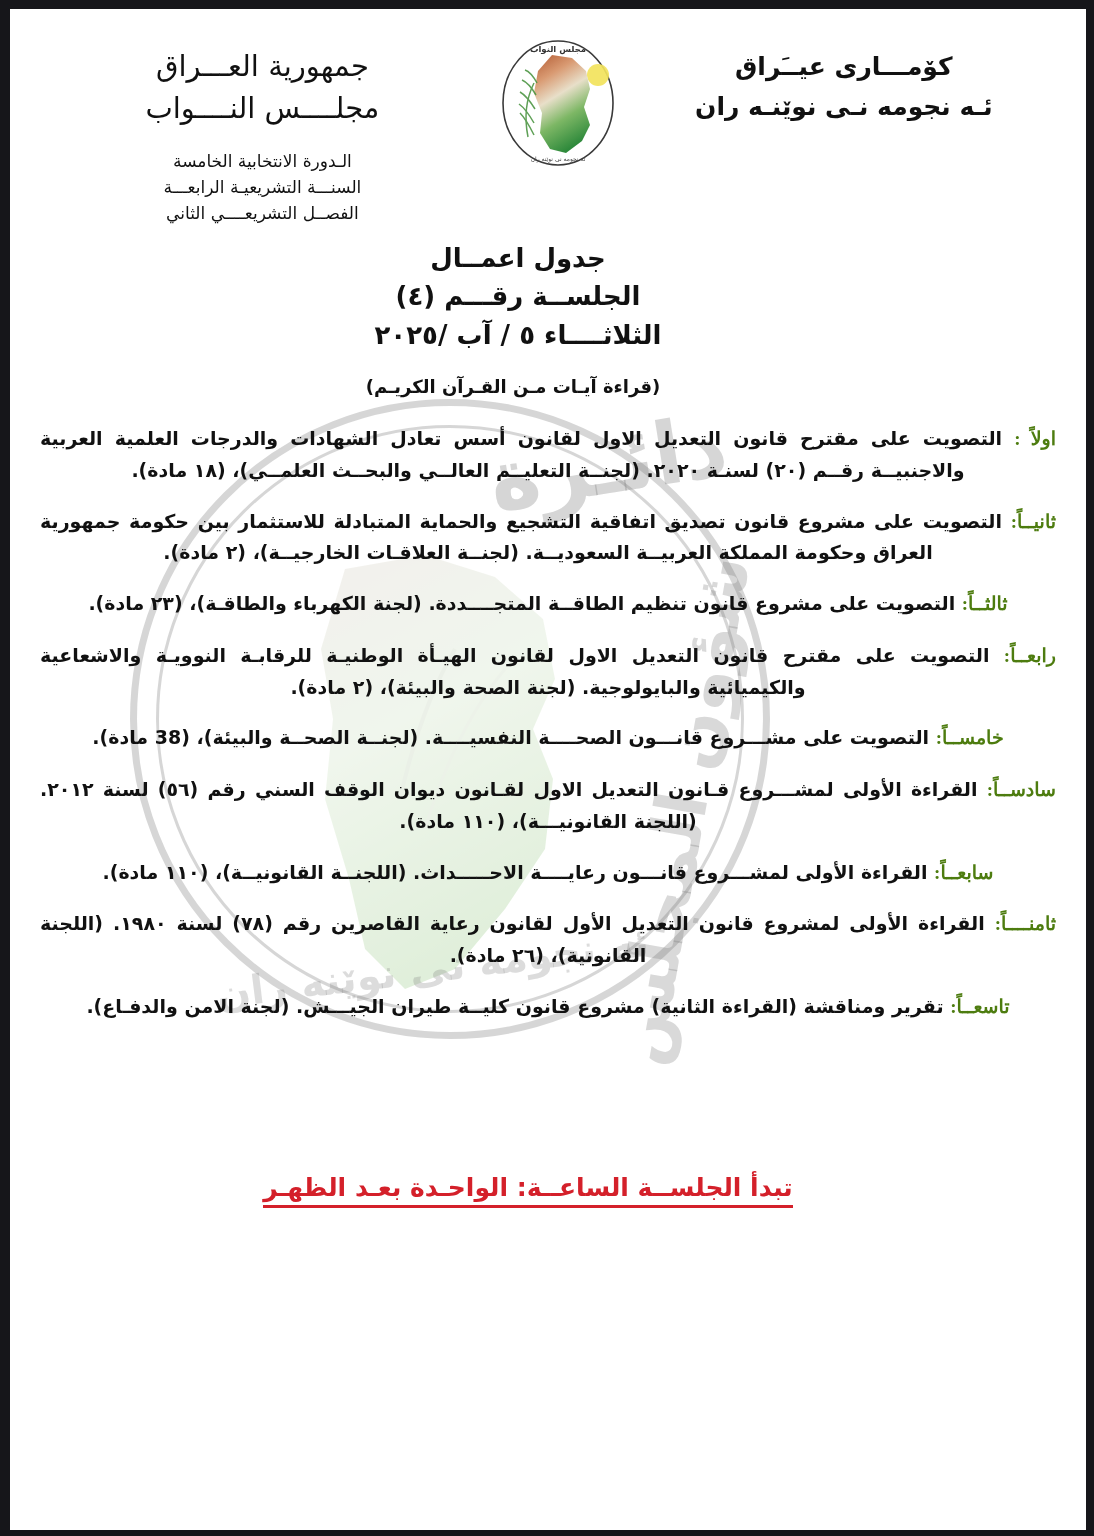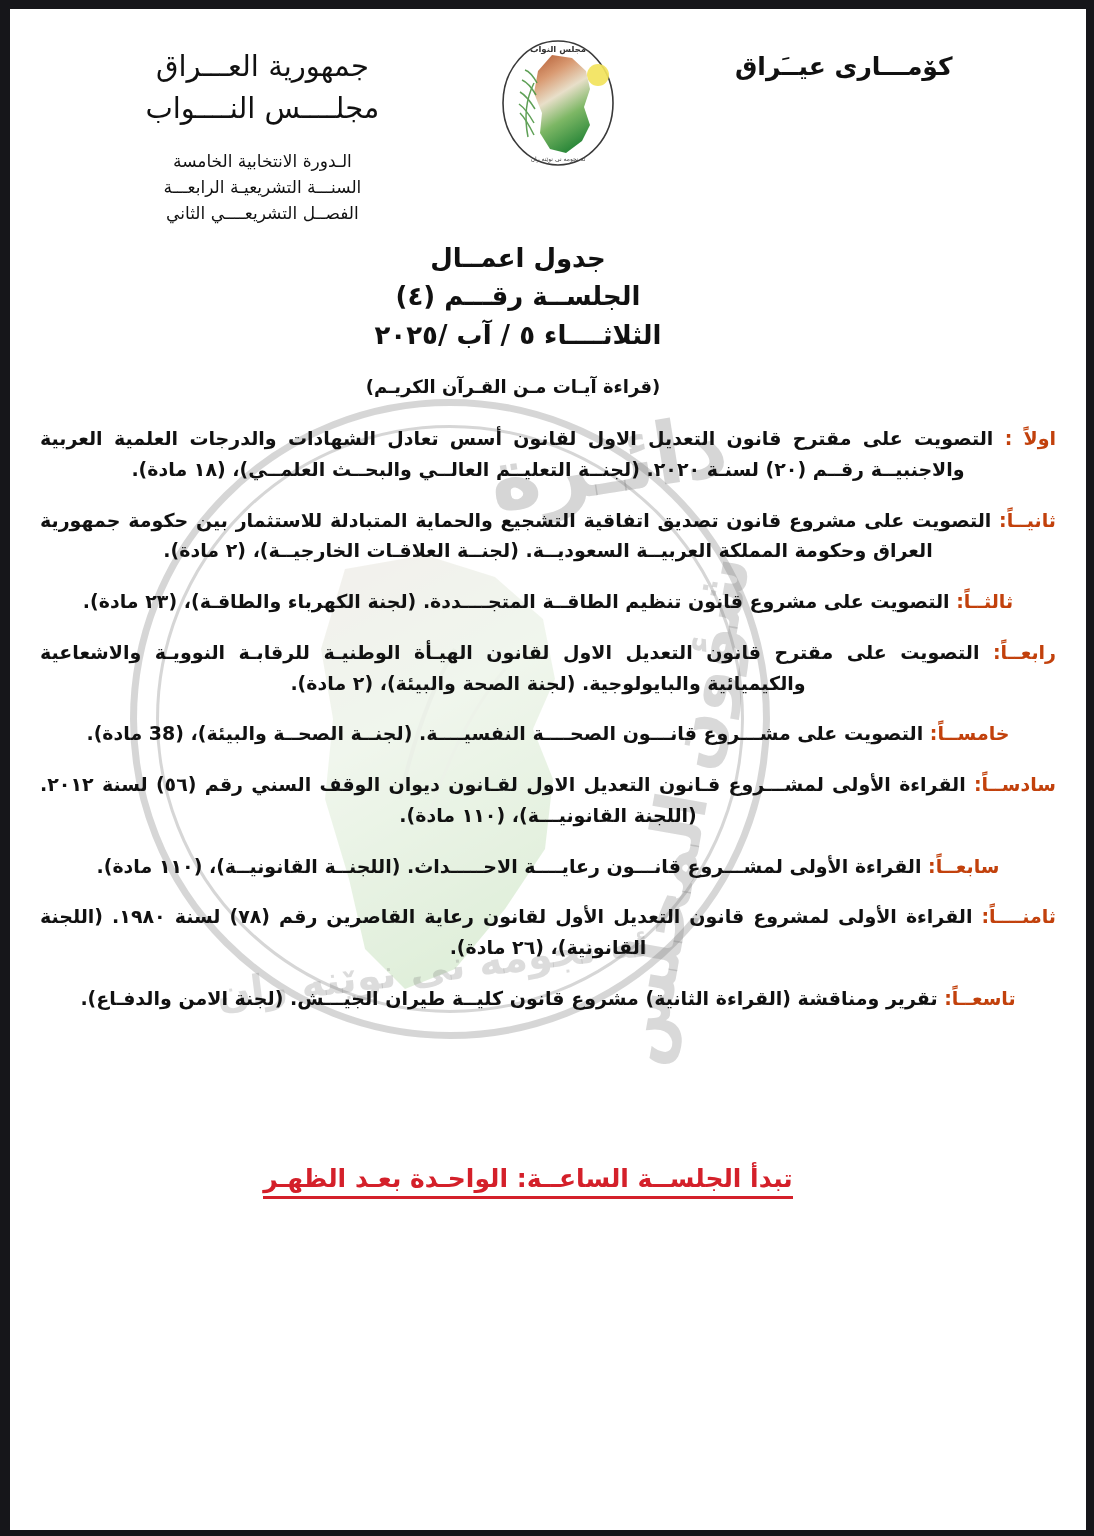--- a/index.html
+++ b/index.html
@@ -176,22 +176,23 @@
     display: block;
     text-align: justify;
     text-align-last: center;
     font-size: 19px;
     font-weight: 700;
     color: #111;
     line-height: 1.62;
     margin-bottom: 20px;
   }
   .ord {
-    color: #c2410c;
-    font-weight: 700;
+    color: #4d7c0f;
+    font-weight: 700;
+    font-family: Liberation Serif, serif;
   }
 
   
   .footer {
     position: relative;
     z-index: 2;
     text-align: center;
     margin-top: 150px;
     padding-right: 40px;
   }
@@ -233,20 +234,21 @@
         <div class="wm-text-top">دائـرة</div>
         <div class="wm-text-mid">شؤون المجلس</div>
         <div class="wm-text-bot">ئه نجومه نی نوێنه ران</div>
       </div>
     </div>
 
     <div class="header">
 
       <div class="header-left">
         <div class="kurdish-title">كۆمـــارى عيــَراق</div>
+        <div class="kurdish-title">ئـه نجومه نـى نوێنـه ران</div>
       </div>
 
       <div class="header-center">
         <svg class="emblem" viewBox="0 0 128 132">
           <defs>
             <linearGradient id="mapg" x1="0.15" y1="0" x2="0.5" y2="1">
               <stop offset="0%" stop-color="#b8643c"></stop>
               <stop offset="22%" stop-color="#d99a72"></stop>
               <stop offset="45%" stop-color="#e8dfc9"></stop>
               <stop offset="70%" stop-color="#7db765"></stop>

